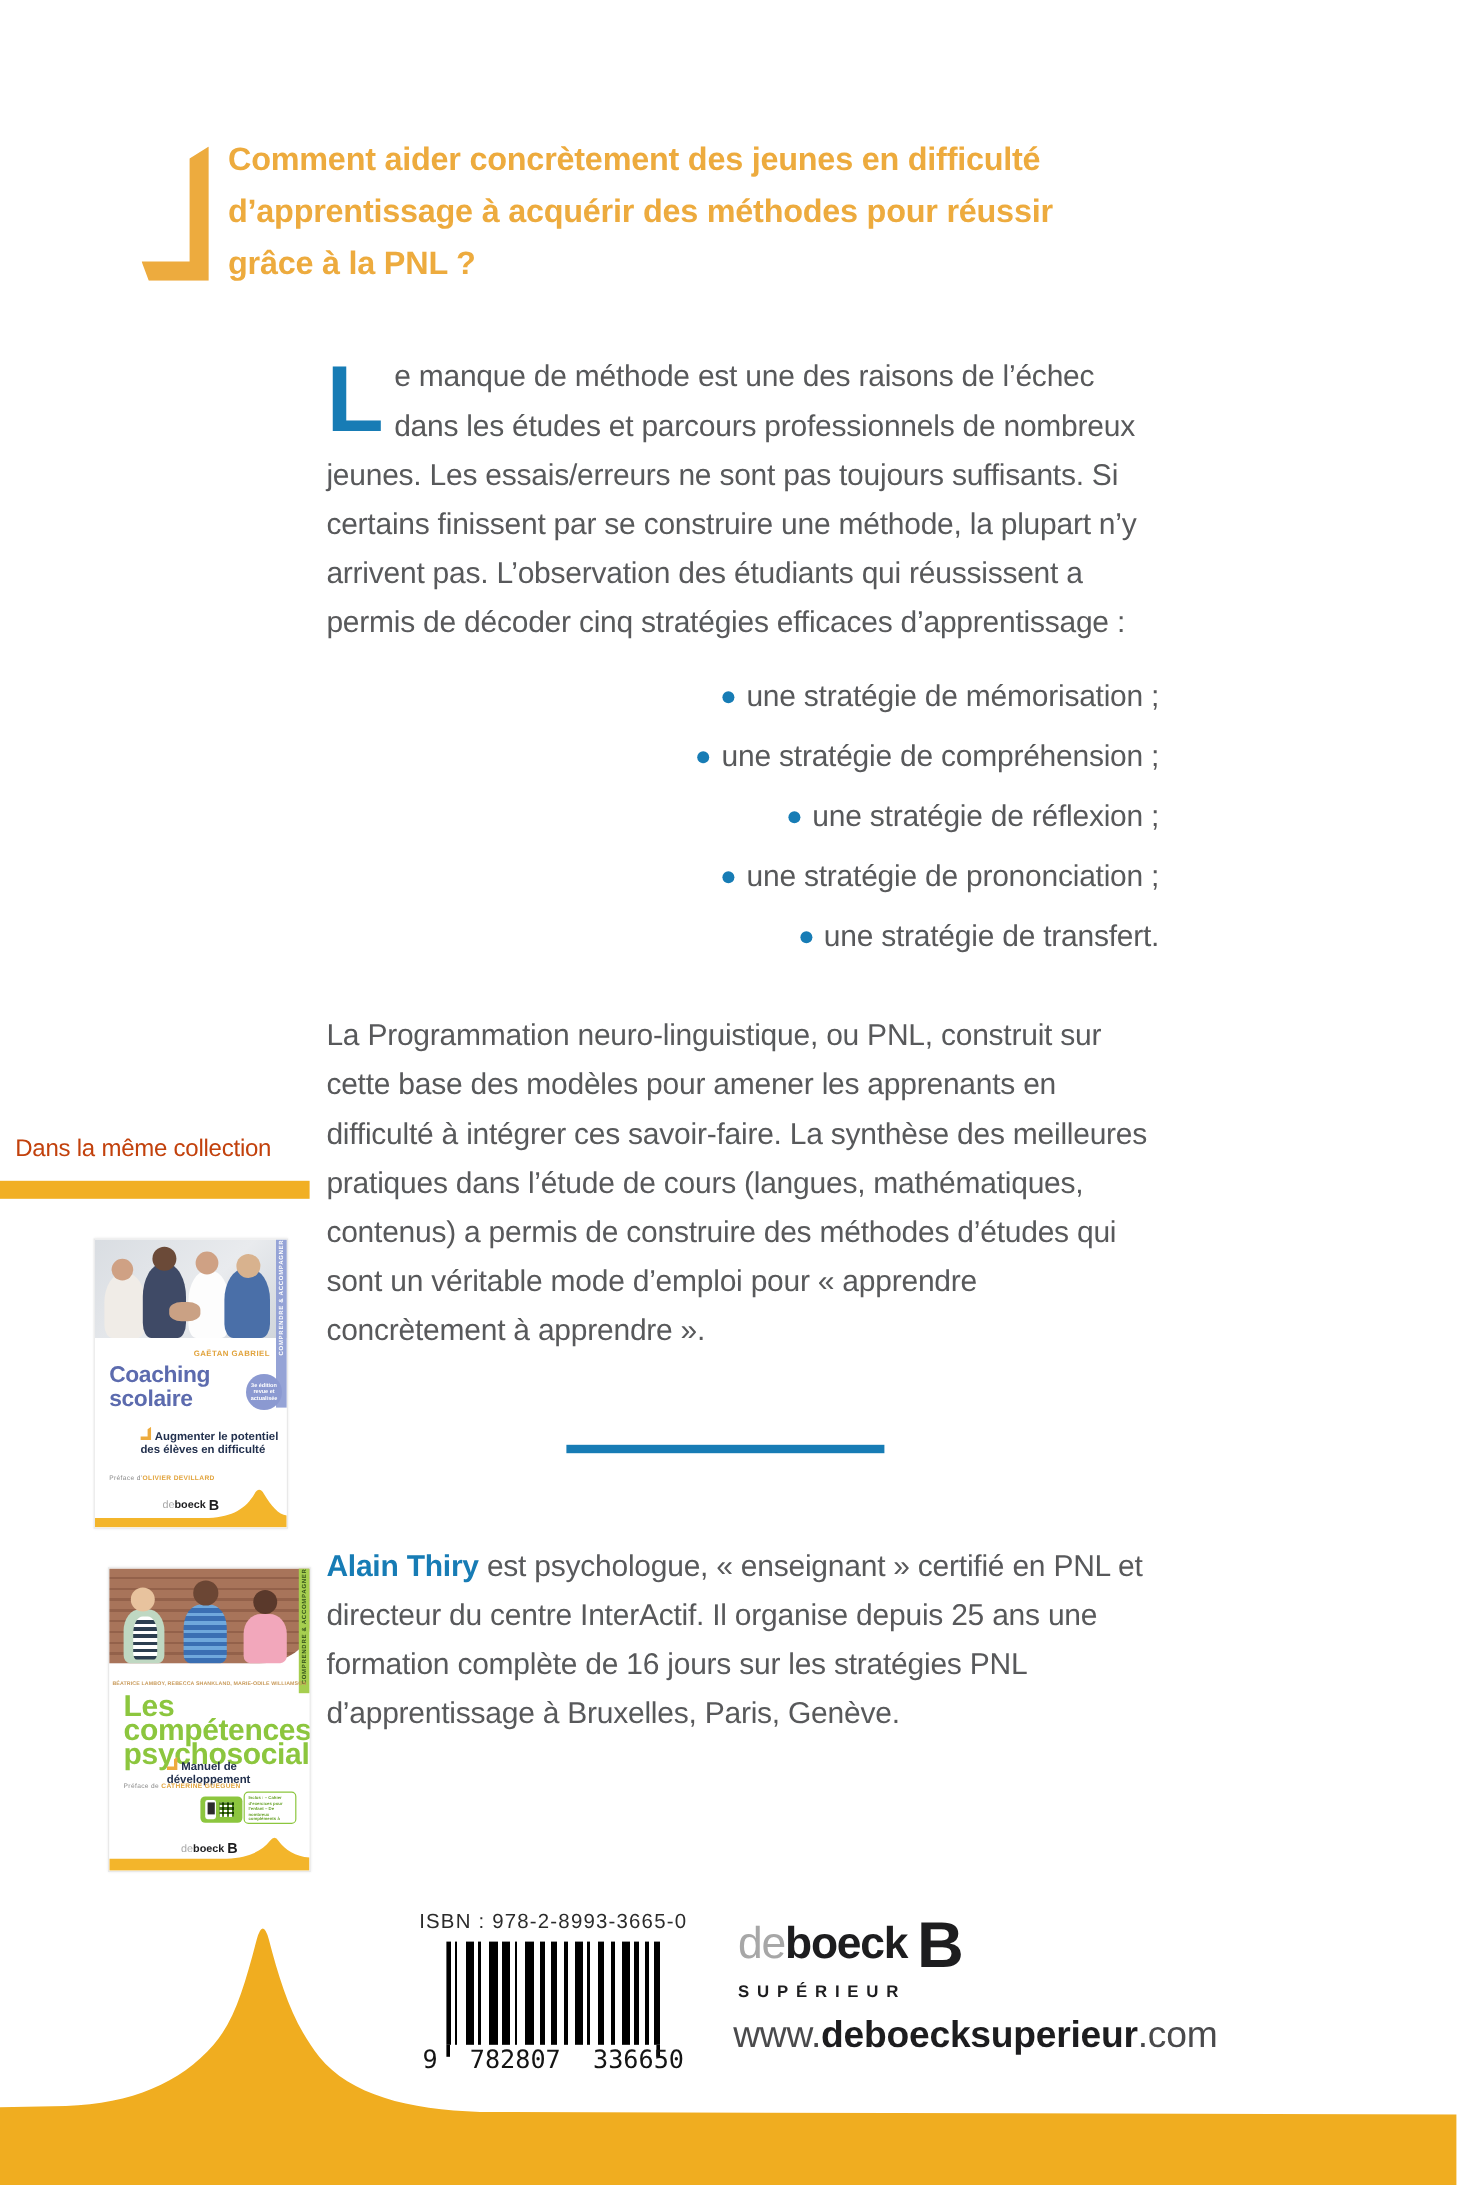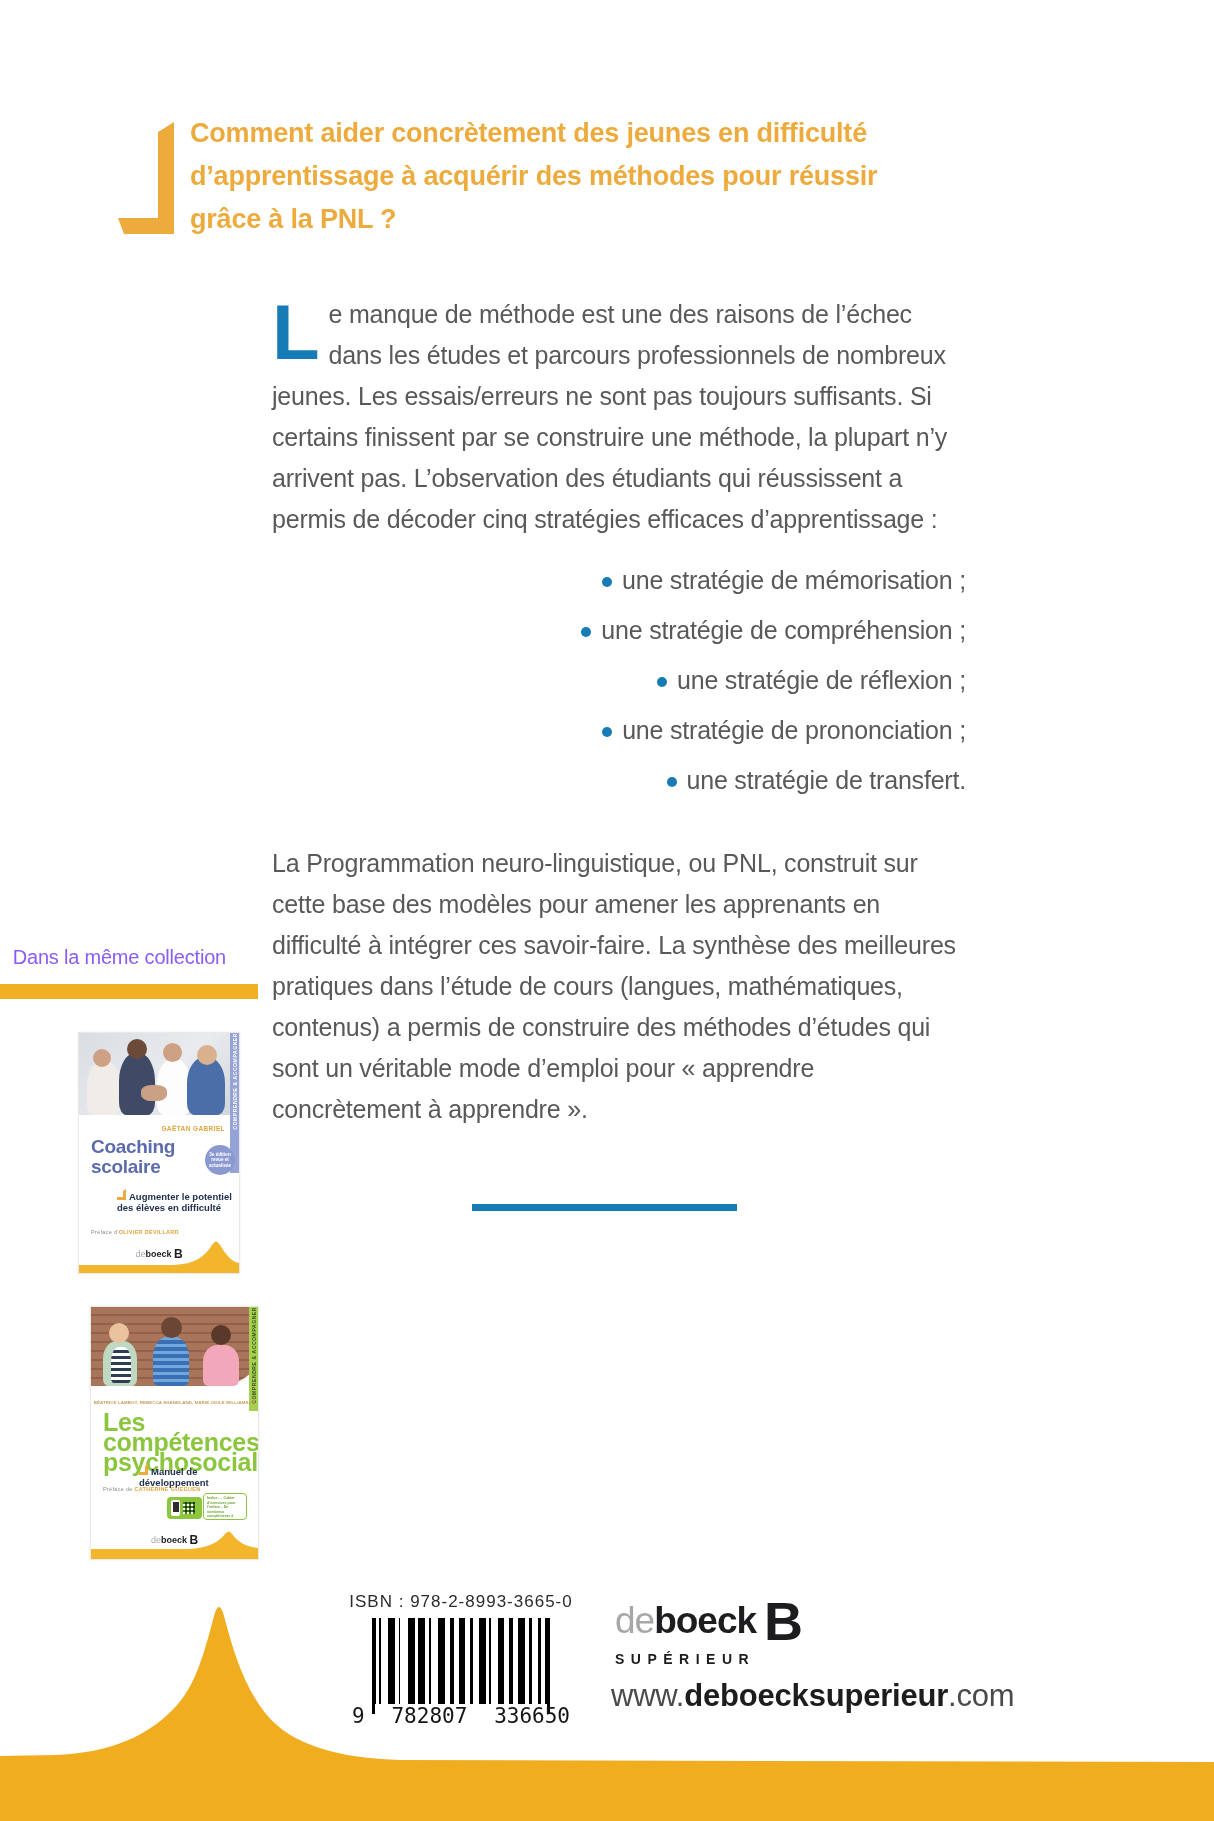--- a/index.html
+++ b/index.html
@@ -20,21 +20,21 @@
     margin:7px 9px 0 0;
   }
   .strategies{list-style:none;margin:20px 0 0 0;padding:0 0 0 40px;text-align:right;}
   .strategies li{margin:0 0 9px 0;line-height:41px;}
   .bullet-dot{display:inline-block;width:10px;height:10px;border-radius:50%;background:#177CB5;margin-right:10px;vertical-align:2px;}
   .para2{margin:42px 0 0 0;}
   .divider{width:265px;height:7px;background:#177CB5;margin:74px 0 0 200px;}
   .bio{margin:74px 0 0 0;}
   .bio .bio-name{color:#177CB5;font-weight:700;}
   
-  .collection-label{position:absolute;left:0;top:946px;width:226px;text-align:right;font-size:20px;color:#8b5cf6;letter-spacing:-0.2px;}
+  .collection-label{position:absolute;left:0;top:946px;width:226px;text-align:right;font-size:20px;color:#c2410c;letter-spacing:-0.2px;}
   .collection-bar{position:absolute;left:0;top:984px;width:258px;height:15px;background:#F1AF24;}
   .cover{position:absolute;background:#fff;border:1px solid #e9e9e9;box-shadow:0 0 2px rgba(0,0,0,.08);overflow:hidden;}
   .cover1{left:78px;top:1032px;width:160px;height:240px;}
   .cover2{left:90px;top:1306px;width:167px;height:252px;}
   .mini-photo1{position:absolute;left:0;top:0;right:0;height:82px;background:linear-gradient(135deg,#d9dde2 0%,#e9ebee 55%,#cfd4da 100%);}
   .mp1-head{position:absolute;border-radius:50%;background:#cfa184;}
   .mp1-torso{position:absolute;border-radius:45% 45% 20% 20%;}
   .mini-photo2{position:absolute;left:0;top:0;right:0;height:79px;border-bottom-right-radius:42px 30px;
     background:repeating-linear-gradient(0deg,#a8745a 0 7px,#93614a 7px 9px);}
   .mp2-head{position:absolute;border-radius:50%;}
@@ -129,20 +129,23 @@
     </p>
     <ul class="strategies">
       <li><span class="bullet-dot"></span><span>une stratégie de mémorisation ;</span></li>
       <li><span class="bullet-dot"></span><span>une stratégie de compréhension ;</span></li>
       <li><span class="bullet-dot"></span><span>une stratégie de réflexion ;</span></li>
       <li><span class="bullet-dot"></span><span>une stratégie de prononciation ;</span></li>
       <li><span class="bullet-dot"></span><span>une stratégie de transfert.</span></li>
     </ul>
     <p class="para2">La Programmation neuro-linguistique, ou PNL, construit sur cette base des modèles pour amener les apprenants en difficulté à intégrer ces savoir-faire. La synthèse des meilleures pratiques dans l’étude de cours (langues, mathématiques, contenus) a permis de construire des méthodes d’études qui sont un véritable mode d’emploi pour « apprendre concrètement à apprendre ».</p>
     <div class="divider"></div>
+    <p class="bio">
+      <span class="bio-name">Alain Thiry</span><span> est psychologue, « enseignant » certifié en PNL et directeur du centre InterActif. Il organise depuis 25 ans une formation complète de 16 jours sur les stratégies PNL d’apprentissage à Bruxelles, Paris, Genève.</span>
+    </p>
   </div>
 
   <div class="collection-label">Dans la même collection</div>
   <div class="collection-bar"></div>
 
   <div class="cover cover1">
     <div class="mini-photo1">
       <div class="mp1-torso" style="left:8px;top:28px;width:34px;height:54px;background:#f0ece7;"></div>
       <div class="mp1-torso" style="left:40px;top:20px;width:36px;height:62px;background:#3f4a66;"></div>
       <div class="mp1-torso" style="left:78px;top:26px;width:34px;height:56px;background:#fdfdfd;"></div>

